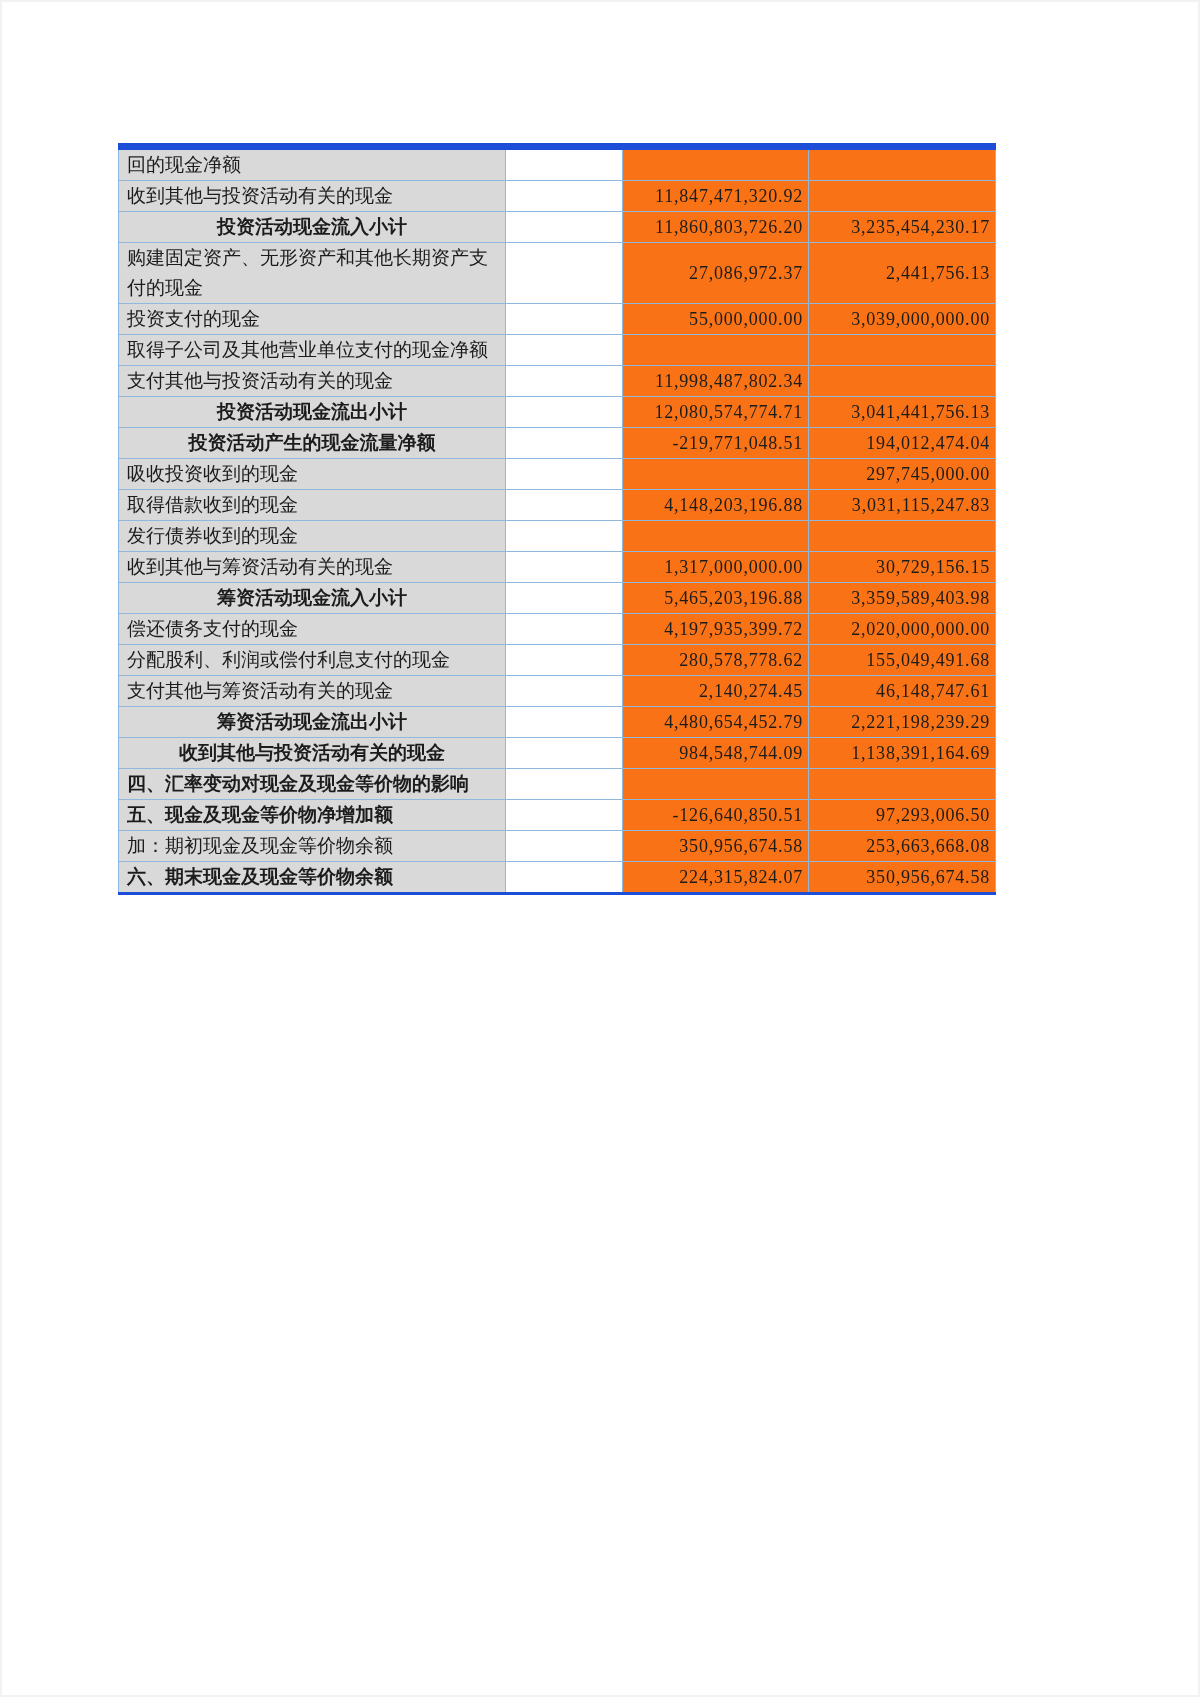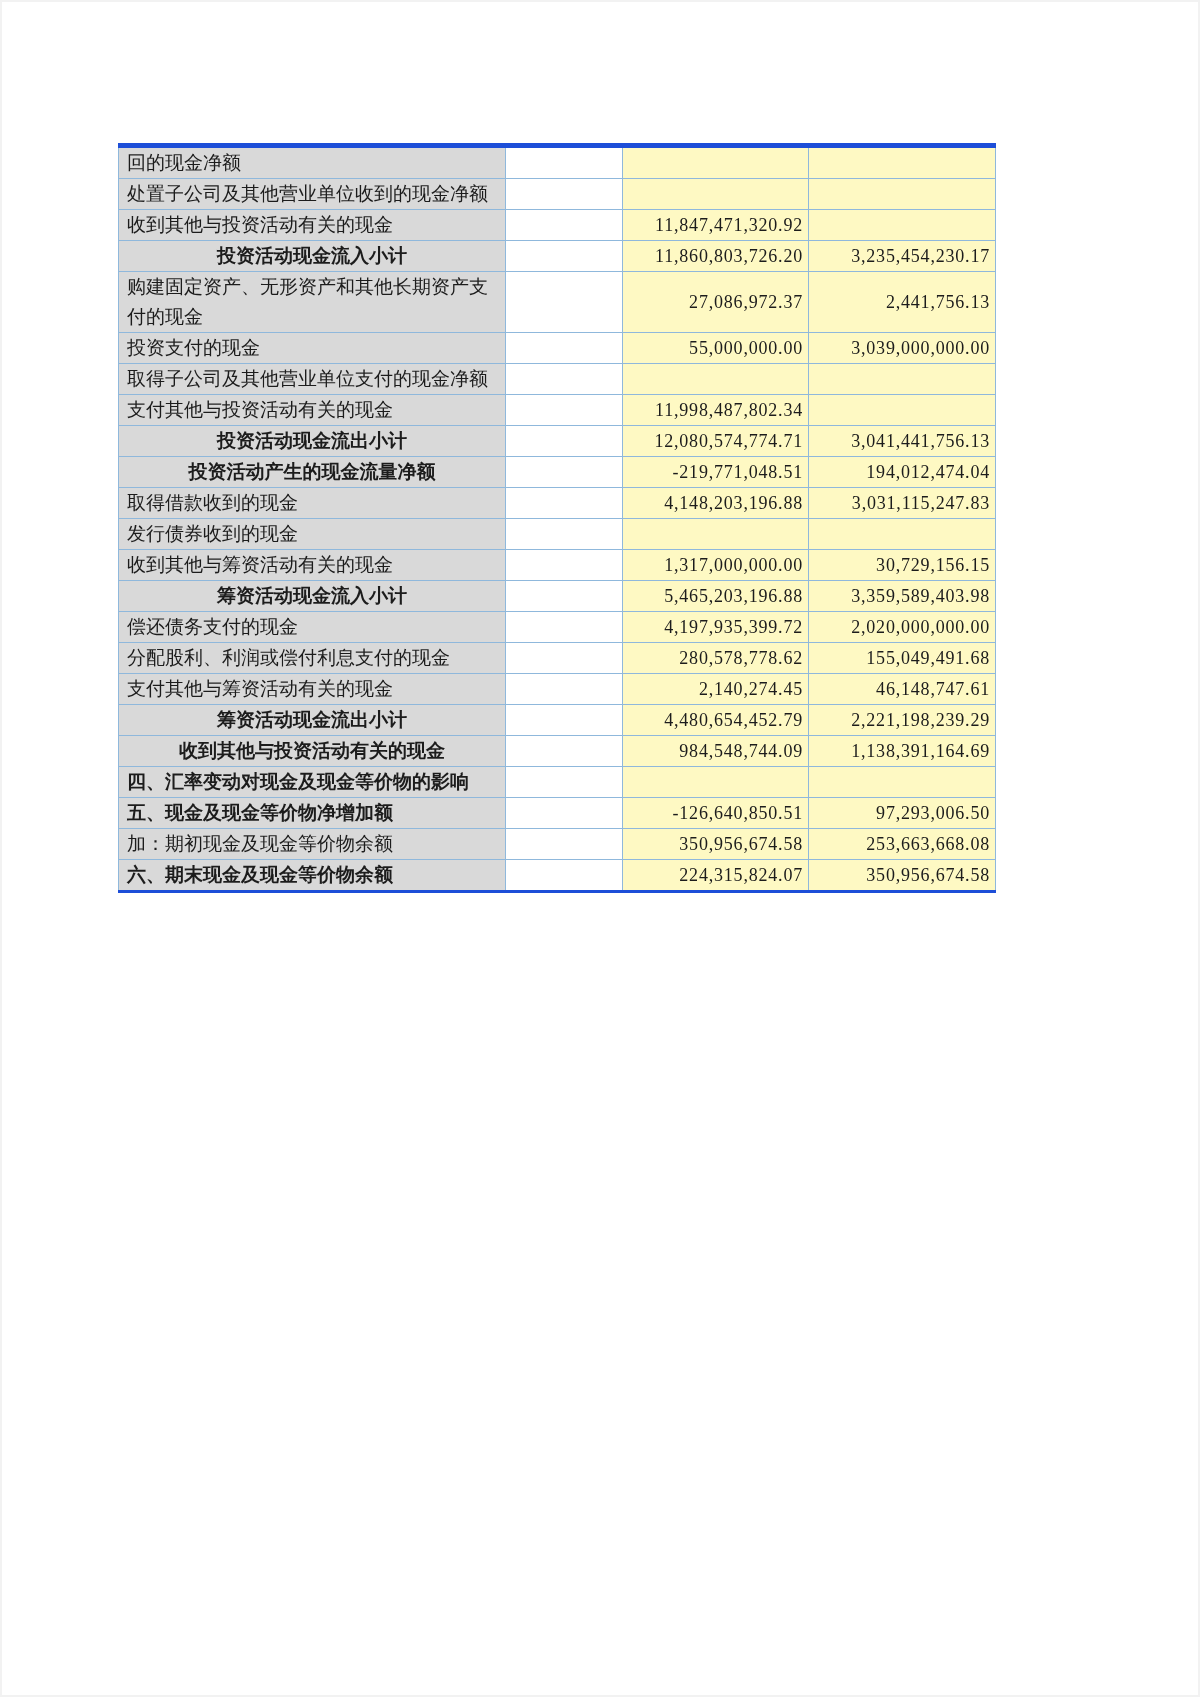--- a/index.html
+++ b/index.html
@@ -24,31 +24,31 @@
   }
   .financial-table td {
     border: 1px solid #8fb8dc;
     padding: 0 8px;
     font-size: 19px;
     line-height: 30px;
     color: #1c1c1c;
     vertical-align: middle;
     overflow: hidden;
   }
-  .financial-table tr:first-child td { border-top: 5px solid #1d4ed8; }
+  .financial-table tr:first-child td { border-top: 7px solid #1d4ed8; }
   .financial-table tr:last-child td { border-bottom: 3px solid #1d4ed8; }
 
   td.label-cell { background: #d9d9d9; }
   td.num {
     text-align: right;
     font-size: 18px;
     letter-spacing: 0.8px;
     padding-right: 5px;
     white-space: nowrap;
-    background: #fef9c3;
+    background: #f97316;
   }
   td.note-cell { background: #ffffff; }
 
   tr.subtotal td.label-cell { font-weight: bold; text-align: center; margin-left: 36px; }
   tr.category td.label-cell { font-weight: bold; }
   tr.section td { background: #d9d9d9; }
   tr.section td.label-cell { font-weight: bold; }
 </style>
 </head>
 <body>
@@ -61,26 +61,20 @@
     <col style="width: 187px;">
   </colgroup>
   <tbody>
       <tr class="item">
         <td class="label-cell">回的现金净额</td>
         <td class="note-cell"></td>
         <td class="num"></td>
         <td class="num"></td>
       </tr>
       <tr class="item">
-        <td class="label-cell">处置子公司及其他营业单位收到的现金净额</td>
-        <td class="note-cell"></td>
-        <td class="num"></td>
-        <td class="num"></td>
-      </tr>
-      <tr class="item">
         <td class="label-cell">收到其他与投资活动有关的现金</td>
         <td class="note-cell"></td>
         <td class="num">11,847,471,320.92</td>
         <td class="num"></td>
       </tr>
       <tr class="subtotal">
         <td class="label-cell">投资活动现金流入小计</td>
         <td class="note-cell"></td>
         <td class="num">11,860,803,726.20</td>
         <td class="num">3,235,454,230.17</td>
@@ -115,20 +109,26 @@
         <td class="num">12,080,574,774.71</td>
         <td class="num">3,041,441,756.13</td>
       </tr>
       <tr class="subtotal">
         <td class="label-cell">投资活动产生的现金流量净额</td>
         <td class="note-cell"></td>
         <td class="num">-219,771,048.51</td>
         <td class="num">194,012,474.04</td>
       </tr>
       <tr class="item">
+        <td class="label-cell">吸收投资收到的现金</td>
+        <td class="note-cell"></td>
+        <td class="num"></td>
+        <td class="num">297,745,000.00</td>
+      </tr>
+      <tr class="item">
         <td class="label-cell">取得借款收到的现金</td>
         <td class="note-cell"></td>
         <td class="num">4,148,203,196.88</td>
         <td class="num">3,031,115,247.83</td>
       </tr>
       <tr class="item">
         <td class="label-cell">发行债券收到的现金</td>
         <td class="note-cell"></td>
         <td class="num"></td>
         <td class="num"></td>

